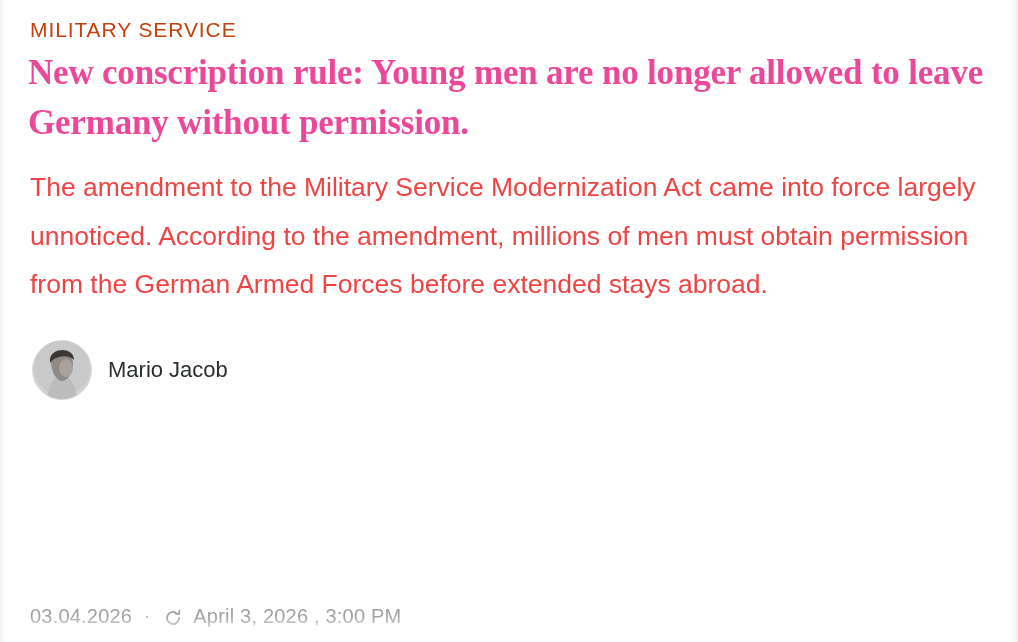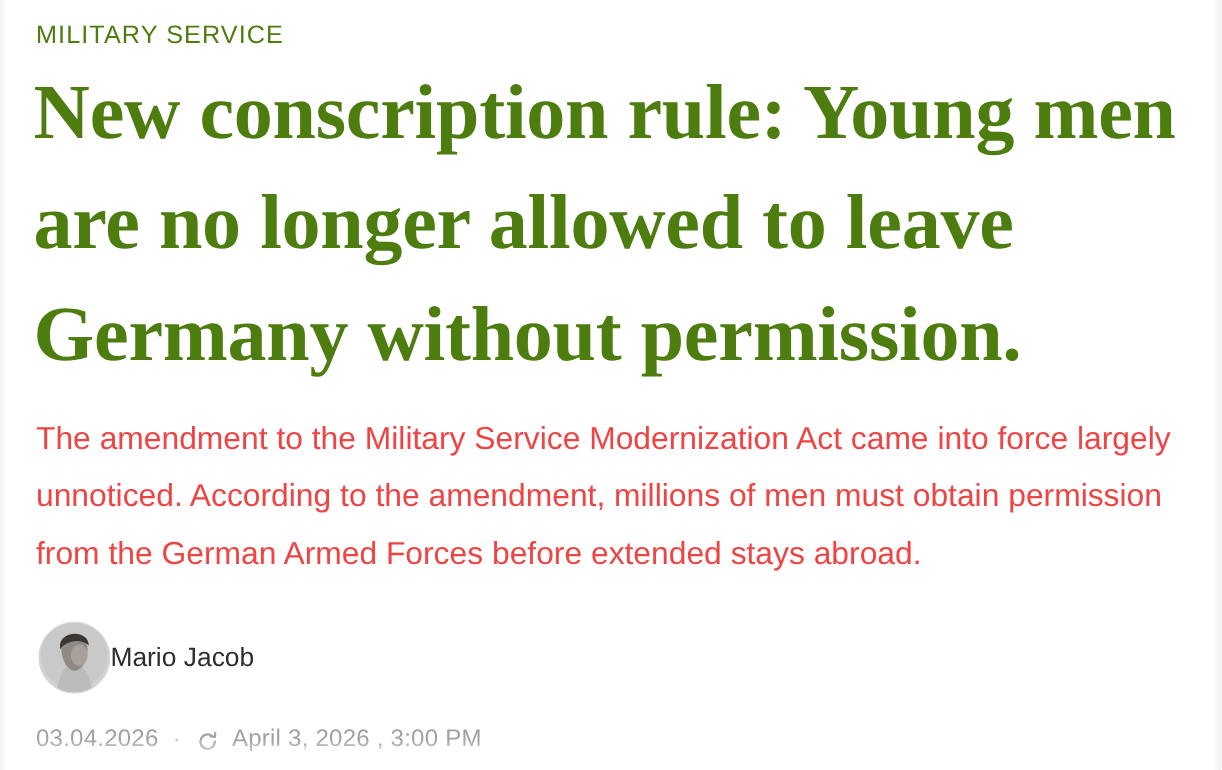--- a/index.html
+++ b/index.html
@@ -18,45 +18,46 @@
     width: 1018px;
     height: 642px;
     box-sizing: border-box;
     padding: 18px 26px 0 28px;
     background: #ffffff;
   }
   .kicker {
     font-family: "Liberation Sans", sans-serif;
     font-size: 21px;
     letter-spacing: 0.9px;
-    color: #4d7c0f;
+    color: #c2410c;
     font-weight: 500;
     margin: 0 0 6px 2px;
     text-transform: uppercase;
   }
   .headline {
     font-family: "Liberation Serif", serif;
     font-weight: bold;
-    font-size: 65px;
+    font-size: 35px;
     line-height: 1.42;
-    color: #4d7c0f;
+    color: #ec4899;
     margin: 0 0 16px 0;
     letter-spacing: -0.2px;
   }
   .standfirst {
     font-family: "Liberation Sans", sans-serif;
     font-size: 26.5px;
     line-height: 1.82;
     color: #ef4444;
     margin: 0 0 26px 2px;
     max-width: 975px;
   }
   .byline {
     display: flex;
     align-items: center;
+    gap: 16px;
     margin: 0 0 0 4px;
     padding-top: 6px;
   }
   .avatar {
     width: 58px;
     height: 58px;
     border-radius: 50%;
     overflow: hidden;
     background: #cfcfcf;
     flex: 0 0 auto;

